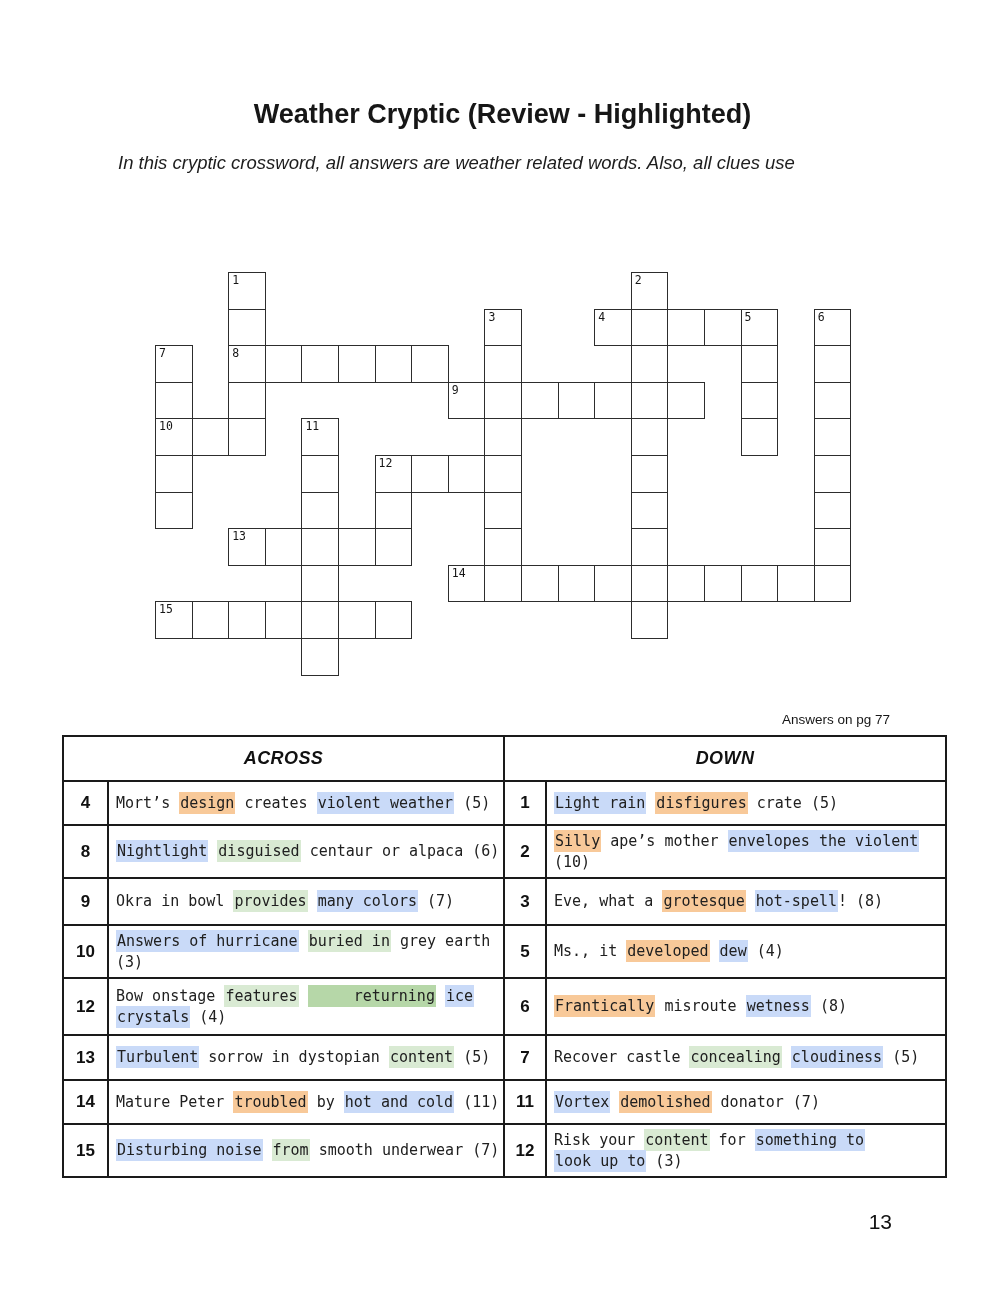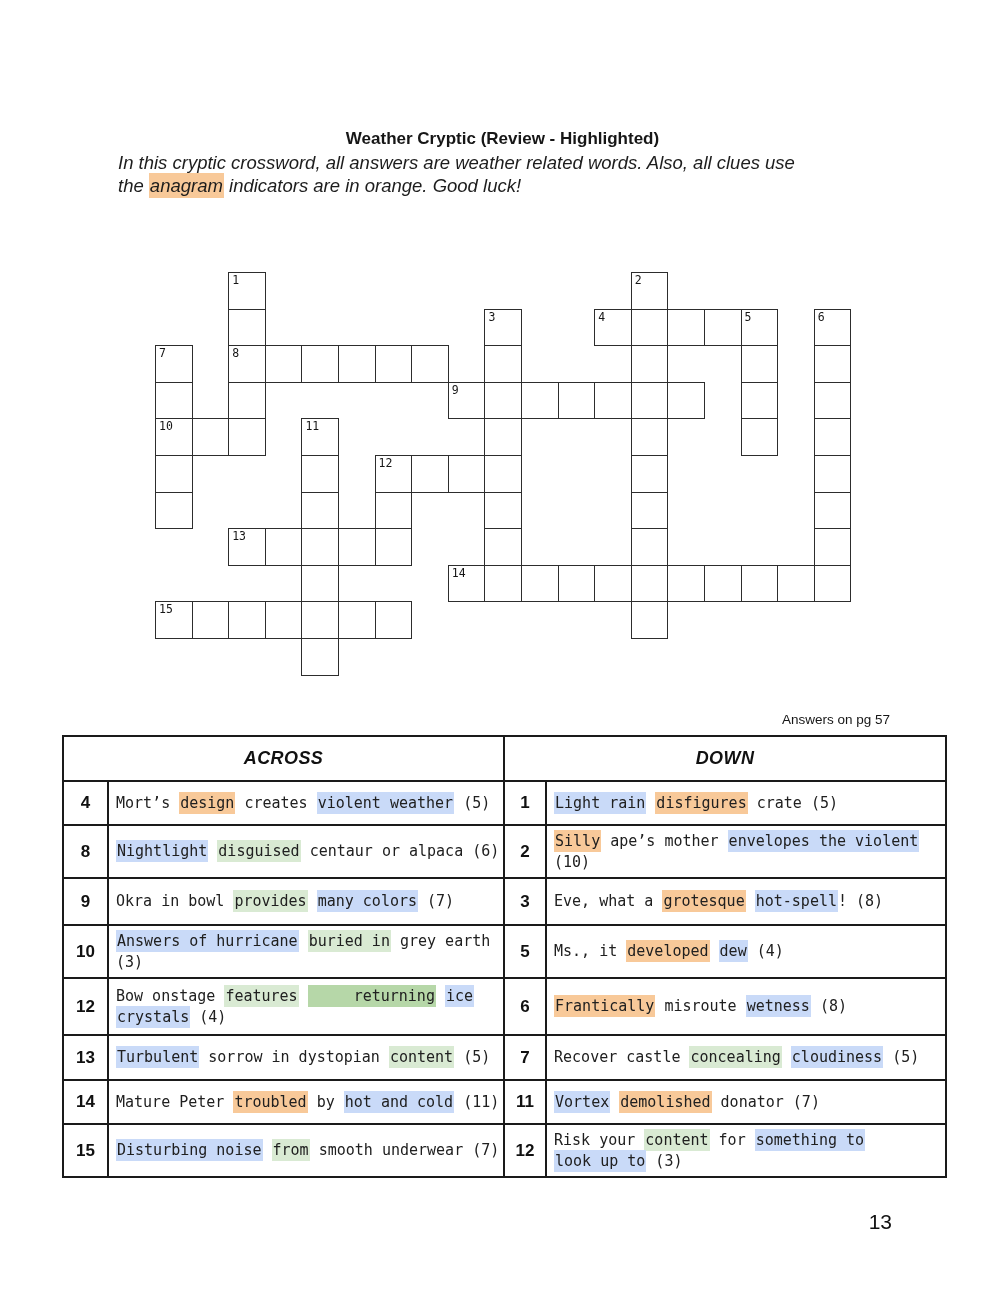--- a/index.html
+++ b/index.html
@@ -1,20 +1,20 @@
 <!DOCTYPE html>
 <html style="--hl-blue: #c9daf8; --hl-green: #d9ead3; --hl-green2: #b6d7a8; --hl-orange: #f8c999;"><head>
 <meta charset="utf-8">
 <style>
   html,body{margin:0;padding:0;background:#ffffff;}
   .page{position:relative;width:1005px;height:1301px;background:#ffffff;overflow:hidden;
         font-family:"Liberation Sans",sans-serif;color:#1c1c1c;}
 
-  .title{position:absolute;left:0;right:0;top:129px;text-align:center;
-         font-size:17px;font-weight:700;color:#161616;}
+  .title{position:absolute;left:0;right:0;top:99px;text-align:center;
+         font-size:27px;font-weight:700;color:#161616;}
 
   .intro{position:absolute;left:118px;top:151px;font-size:18.5px;line-height:23.3px;color:#1d1d1d;font-style:italic;}
   .intro-line{white-space:pre;}
 
   .hl{padding:2px 1px;}
   .hl-blue{background:var(--hl-blue);}
   .hl-green{background:var(--hl-green);}
   .hl-green2{background:var(--hl-green2);padding-left:46px;}
   .hl-orange{background:var(--hl-orange);}
 
@@ -49,21 +49,20 @@
 </style>
 </head>
 <body>
 
 <div class="page">
 
   <div class="title">Weather Cryptic (Review - Highlighted)</div>
 
   <div class="intro" id="intro">
       <div class="intro-line"><span>In this cryptic crossword, all answers are weather related words. Also, all clues use</span></div>
-      <div class="intro-line"><span>the </span><span class="hl hl-orange">anagram</span><span> indicators are in orange. Good luck!</span></div>
     </div>
 
   <div class="grid" id="grid">
       <div class="cell" style="left: 439.2px; top: 36.6px; width: 37.6px; height: 37.6px;">
         <span class="cell-num">4</span>
       </div>
       <div class="cell" style="left: 475.8px; top: 36.6px; width: 37.6px; height: 37.6px;"></div>
       <div class="cell" style="left: 512.4px; top: 36.6px; width: 37.6px; height: 37.6px;"></div>
       <div class="cell" style="left: 549px; top: 36.6px; width: 37.6px; height: 37.6px;"></div>
       <div class="cell" style="left: 585.6px; top: 36.6px; width: 37.6px; height: 37.6px;">
@@ -168,21 +167,21 @@
       <div class="cell" style="left: 146.4px; top: 146.4px; width: 37.6px; height: 37.6px;">
         <span class="cell-num">11</span>
       </div>
       <div class="cell" style="left: 146.4px; top: 183px; width: 37.6px; height: 37.6px;"></div>
       <div class="cell" style="left: 146.4px; top: 219.6px; width: 37.6px; height: 37.6px;"></div>
       <div class="cell" style="left: 146.4px; top: 292.8px; width: 37.6px; height: 37.6px;"></div>
       <div class="cell" style="left: 146.4px; top: 366px; width: 37.6px; height: 37.6px;"></div>
       <div class="cell" style="left: 219.6px; top: 219.6px; width: 37.6px; height: 37.6px;"></div>
     </div>
 
-  <div class="answers-note">Answers on pg 57</div>
+  <div class="answers-note">Answers on pg 77</div>
 
   <table class="clue-table">
     <colgroup>
       <col style="width:45px">
         <col style="width:396px">
         <col style="width:42px">
         <col style="width:400px">
     </colgroup>
     <thead>
       <tr>

